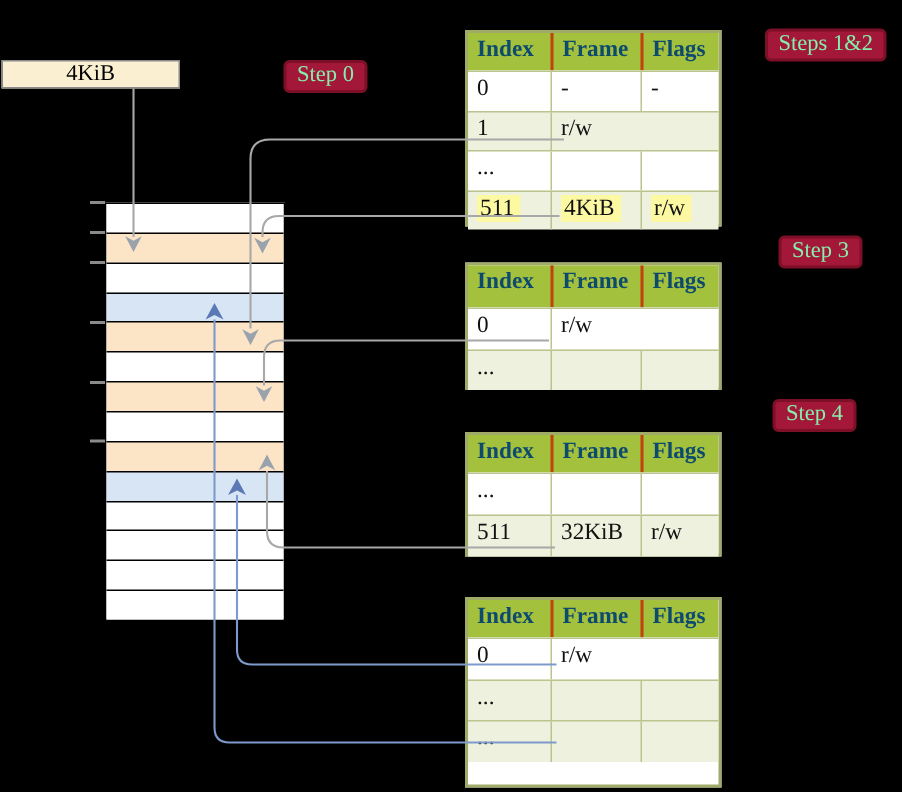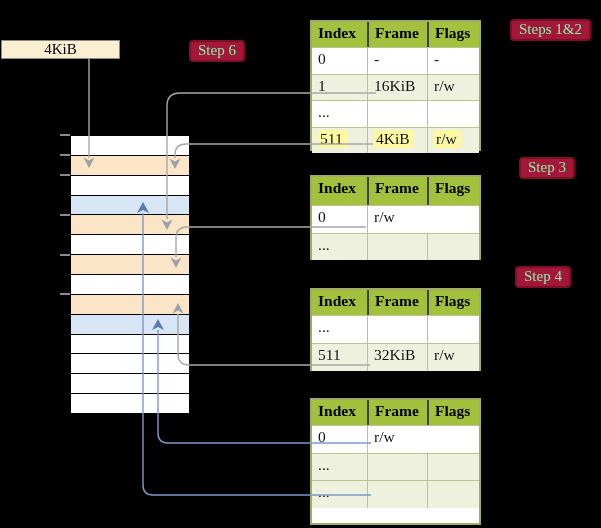--- a/index.html
+++ b/index.html
@@ -36,43 +36,43 @@
   .mrow.blue{background:#d8e5f4;}
   .tick{position:absolute;left:60px;width:10px;height:2px;background:#8b8b8b;}
   
   .tbl{
     position:absolute;left:310px;width:171px;box-sizing:border-box;
     border:2px solid #9fab66;background:#fff;display:flex;flex-direction:column;
   }
   .row{display:flex;flex:0 0 auto;}
   .cell{box-sizing:border-box;padding:2px 0 0 6px;font-size:15.5px;overflow:hidden;white-space:nowrap;}
   .c0{width:55px;} .c1{width:60px;} .c2{flex:1;}
-  .hrow{background:#a3c13c;color:#000000;font-weight:bold;}
-  .hrow .cell + .cell{border-left:2px solid #404040;}
+  .hrow{background:#a3c13c;color:#0c4a6e;font-weight:bold;}
+  .hrow .cell + .cell{border-left:2px solid #c2410c;}
   .brow{border-top:1.5px solid #b9c48e;background:#fff;}
   .brow .cell + .cell{border-left:1.5px solid #b9c48e;}
   .brow.alt{background:#edf1dd;}
   .hl{background:#fdf9a3;padding:0 4px 1px 2px;}
   .t1{top:20px;height:131px;}  .t1 .hrow{height:25px;} .t1 .brow{height:25.5px;}
   .t2{top:175px;height:85px;}  .t2 .hrow{height:28px;} .t2 .brow{height:26.5px;}
   .t3{top:288px;height:83px;}  .t3 .hrow{height:25px;} .t3 .brow{height:27px;}
   .t4{top:398px;height:127px;overflow:hidden;} .t4 .hrow{height:25px;} .t4 .brow{height:26.5px;flex:0 0 26.5px;}
   
   .overlay{position:absolute;left:0;top:0;width:601px;height:528px;pointer-events:none;}
 </style>
 </head>
 <body>
 
 <div id="canvas">
 
   <div class="legend-box">
     <span>4KiB</span>
   </div>
 
-  <div class="step-label step0">Step 6</div>
+  <div class="step-label step0">Step 0</div>
   <div class="step-label steps12">Steps 1&amp;2</div>
   <div class="step-label step3">Step 3</div>
   <div class="step-label step4">Step 4</div>
 
   <div class="stack">
       <div class="mrow white"></div>
       <div class="mrow orange"></div>
       <div class="mrow white"></div>
       <div class="mrow blue"></div>
       <div class="mrow orange"></div>
@@ -100,21 +100,20 @@
       <div class="cell c1">Frame</div>
       <div class="cell c2">Flags</div>
     </div>
     <div class="row brow">
       <div class="cell c0">0</div>
       <div class="cell c1">-</div>
       <div class="cell c2">-</div>
     </div>
     <div class="row brow alt">
       <div class="cell c0">1</div>
-      <div class="cell c1">16KiB</div>
       <div class="cell c2">r/w</div>
     </div>
     <div class="row brow">
       <div class="cell c0">...</div>
       <div class="cell c1"></div>
       <div class="cell c2"></div>
     </div>
     <div class="row brow alt">
       <div class="cell c0"><span class="hl">511</span></div>
       <div class="cell c1"><span class="hl">4KiB</span></div>

